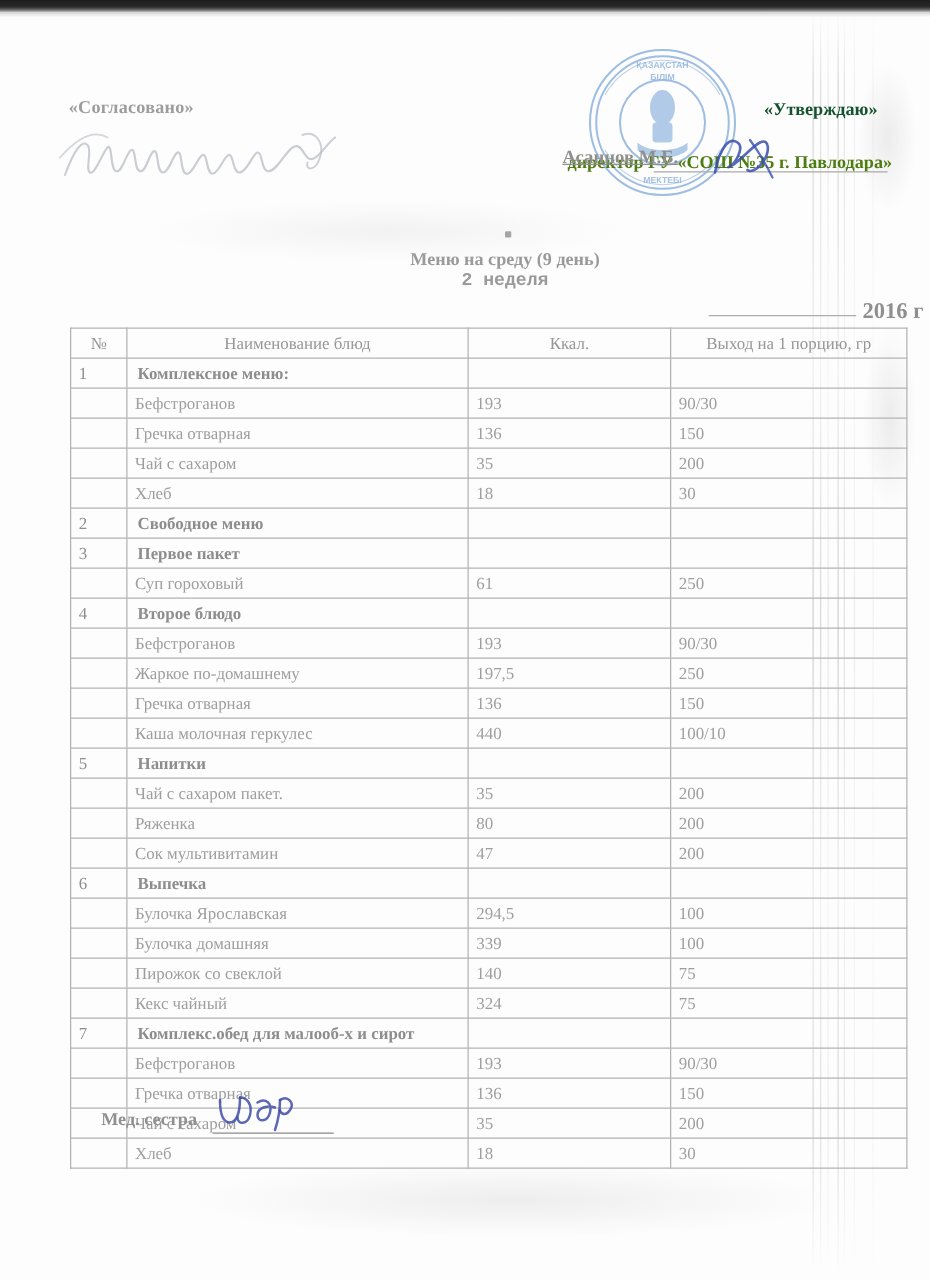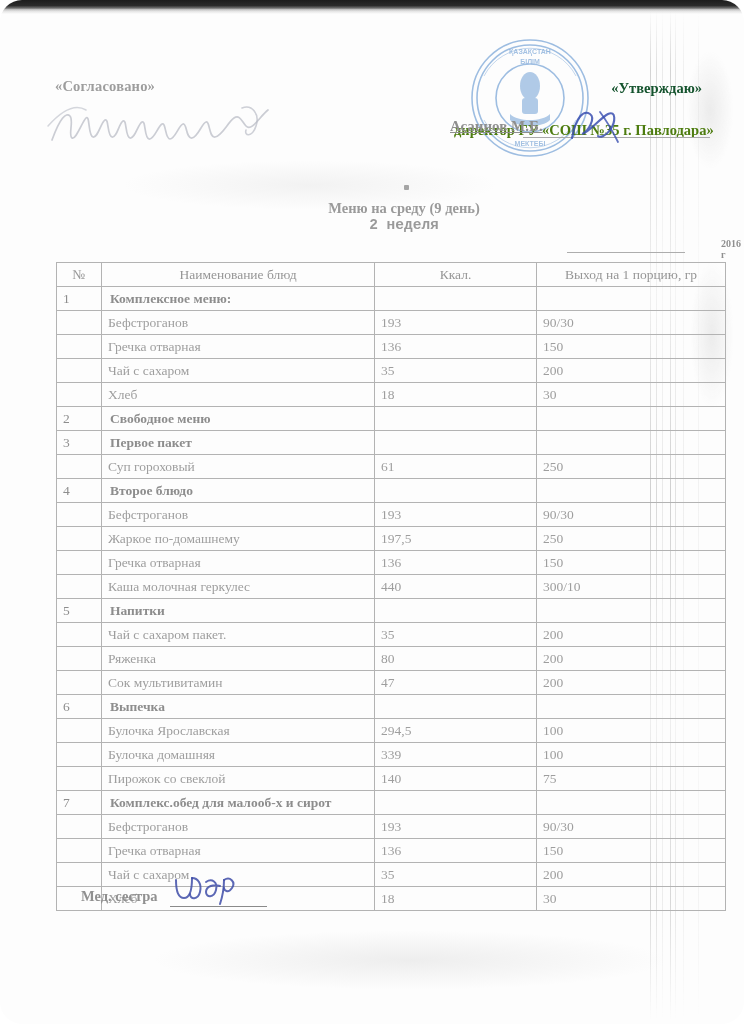--- a/index.html
+++ b/index.html
@@ -8,21 +8,20 @@
     background: #ffffff;
   }
   .page {
     position: relative;
     width: 744px;
     height: 1024px;
     background: #fdfdfd;
     overflow: hidden;
     font-family: "Liberation Serif", "DejaVu Serif", serif;
     color: #9a9a9a;
-    border-radius: 22px;
   }
 
   
   .scan-top-band {
     position: absolute;
     left: 0; top: 0;
     width: 744px; height: 10px;
     background: linear-gradient(180deg,#1c1c1c 0%, #2a2a2a 55%, #6d6d6d 80%, #ffffff 100%);
   }
   .scan-top-band::after{
@@ -139,24 +138,23 @@
   }
   .date-line {
     position:absolute;
     left: 567px; top: 252px;
     width: 118px; height: 1px;
     background: #adadad;
   }
   .date-year {
     position:absolute;
     left: 690px; top: 238px;
-    font-size: 10px;
+    font-size: 18px;
     font-weight: bold;
     color: #8f8f8f;
-    margin-left: 31px;
   }
 
   
   .tbl-wrap {
     position: absolute;
     left: 56px; top: 262px;
     width: 619px;
   }
   table.menu {
     width: 619px;
@@ -373,21 +371,21 @@
           <tr>
             <td class="c-no"></td>
             <td class="c-name">Гречка отварная</td>
             <td class="c-kcal">136</td>
             <td class="c-out">150</td>
           </tr>
           <tr>
             <td class="c-no"></td>
             <td class="c-name">Каша молочная геркулес</td>
             <td class="c-kcal">440</td>
-            <td class="c-out">300/10</td>
+            <td class="c-out">100/10</td>
           </tr>
           <tr class="section">
             <td class="c-no">5</td>
             <td class="c-name">Напитки</td>
             <td class="c-kcal"></td>
             <td class="c-out"></td>
           </tr>
           <tr>
             <td class="c-no"></td>
             <td class="c-name">Чай с сахаром пакет.</td>
@@ -421,20 +419,26 @@
           <tr>
             <td class="c-no"></td>
             <td class="c-name">Булочка домашняя</td>
             <td class="c-kcal">339</td>
             <td class="c-out">100</td>
           </tr>
           <tr>
             <td class="c-no"></td>
             <td class="c-name">Пирожок со свеклой</td>
             <td class="c-kcal">140</td>
+            <td class="c-out">75</td>
+          </tr>
+          <tr>
+            <td class="c-no"></td>
+            <td class="c-name">Кекс чайный</td>
+            <td class="c-kcal">324</td>
             <td class="c-out">75</td>
           </tr>
           <tr class="section">
             <td class="c-no">7</td>
             <td class="c-name">Комплекс.обед для малооб-х и сирот</td>
             <td class="c-kcal"></td>
             <td class="c-out"></td>
           </tr>
           <tr>
             <td class="c-no"></td>

